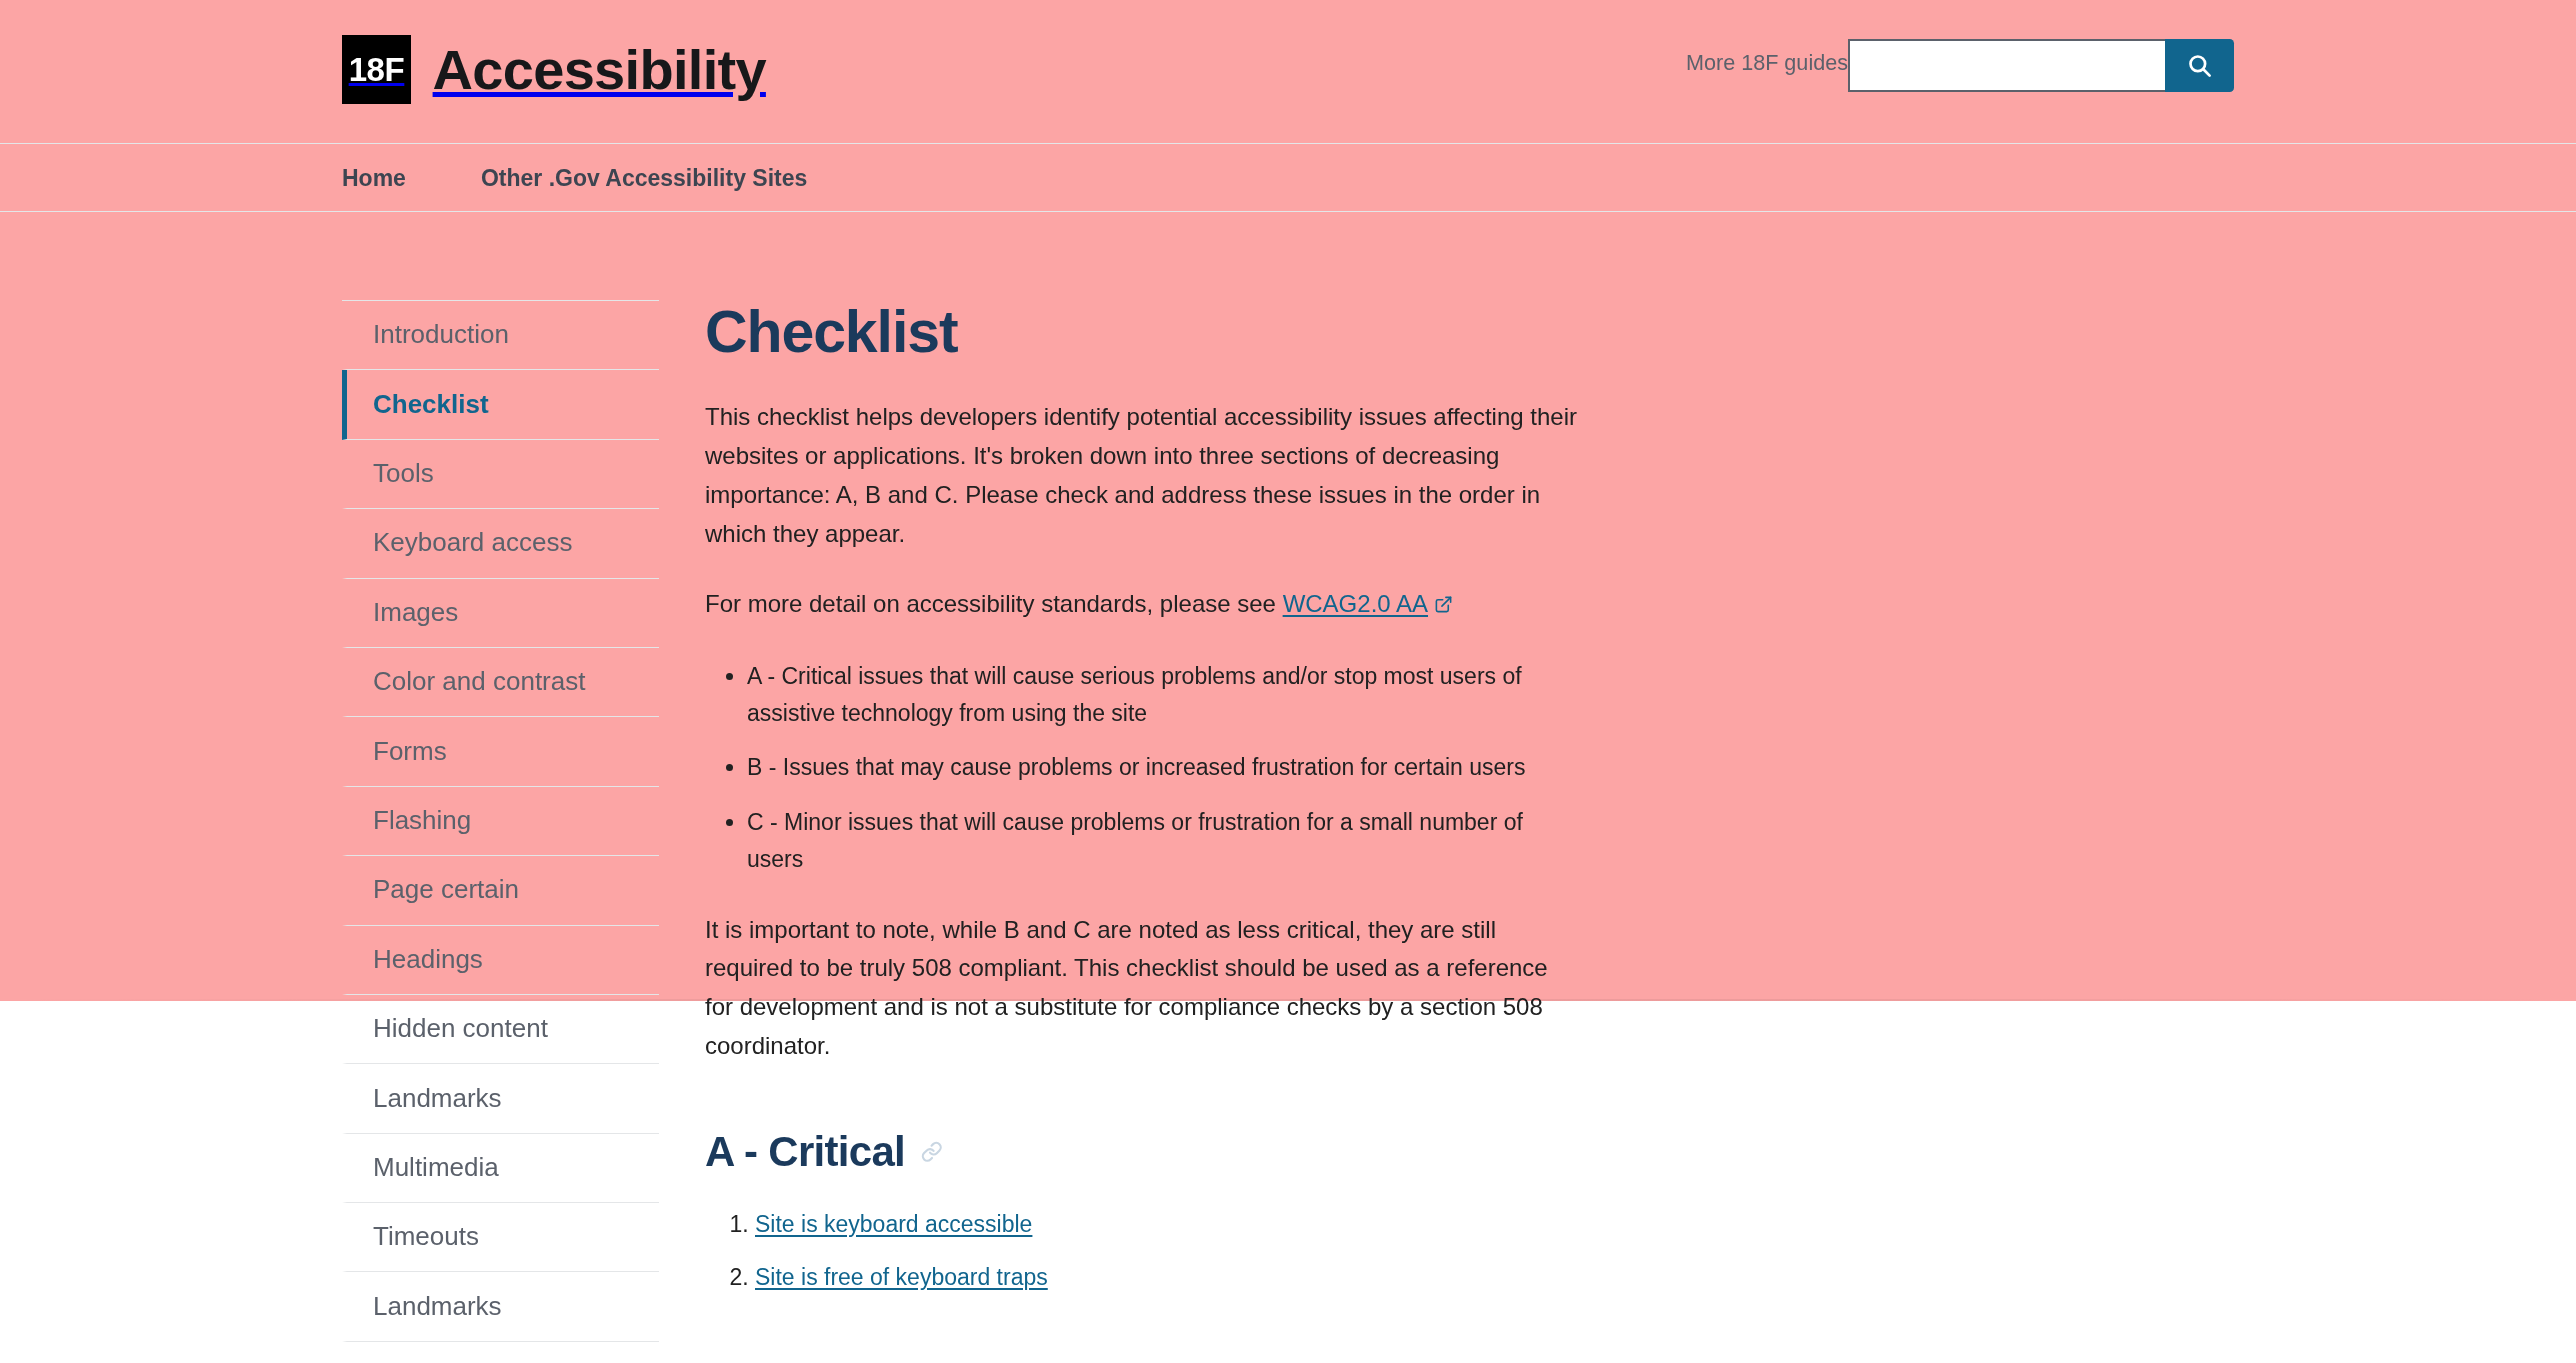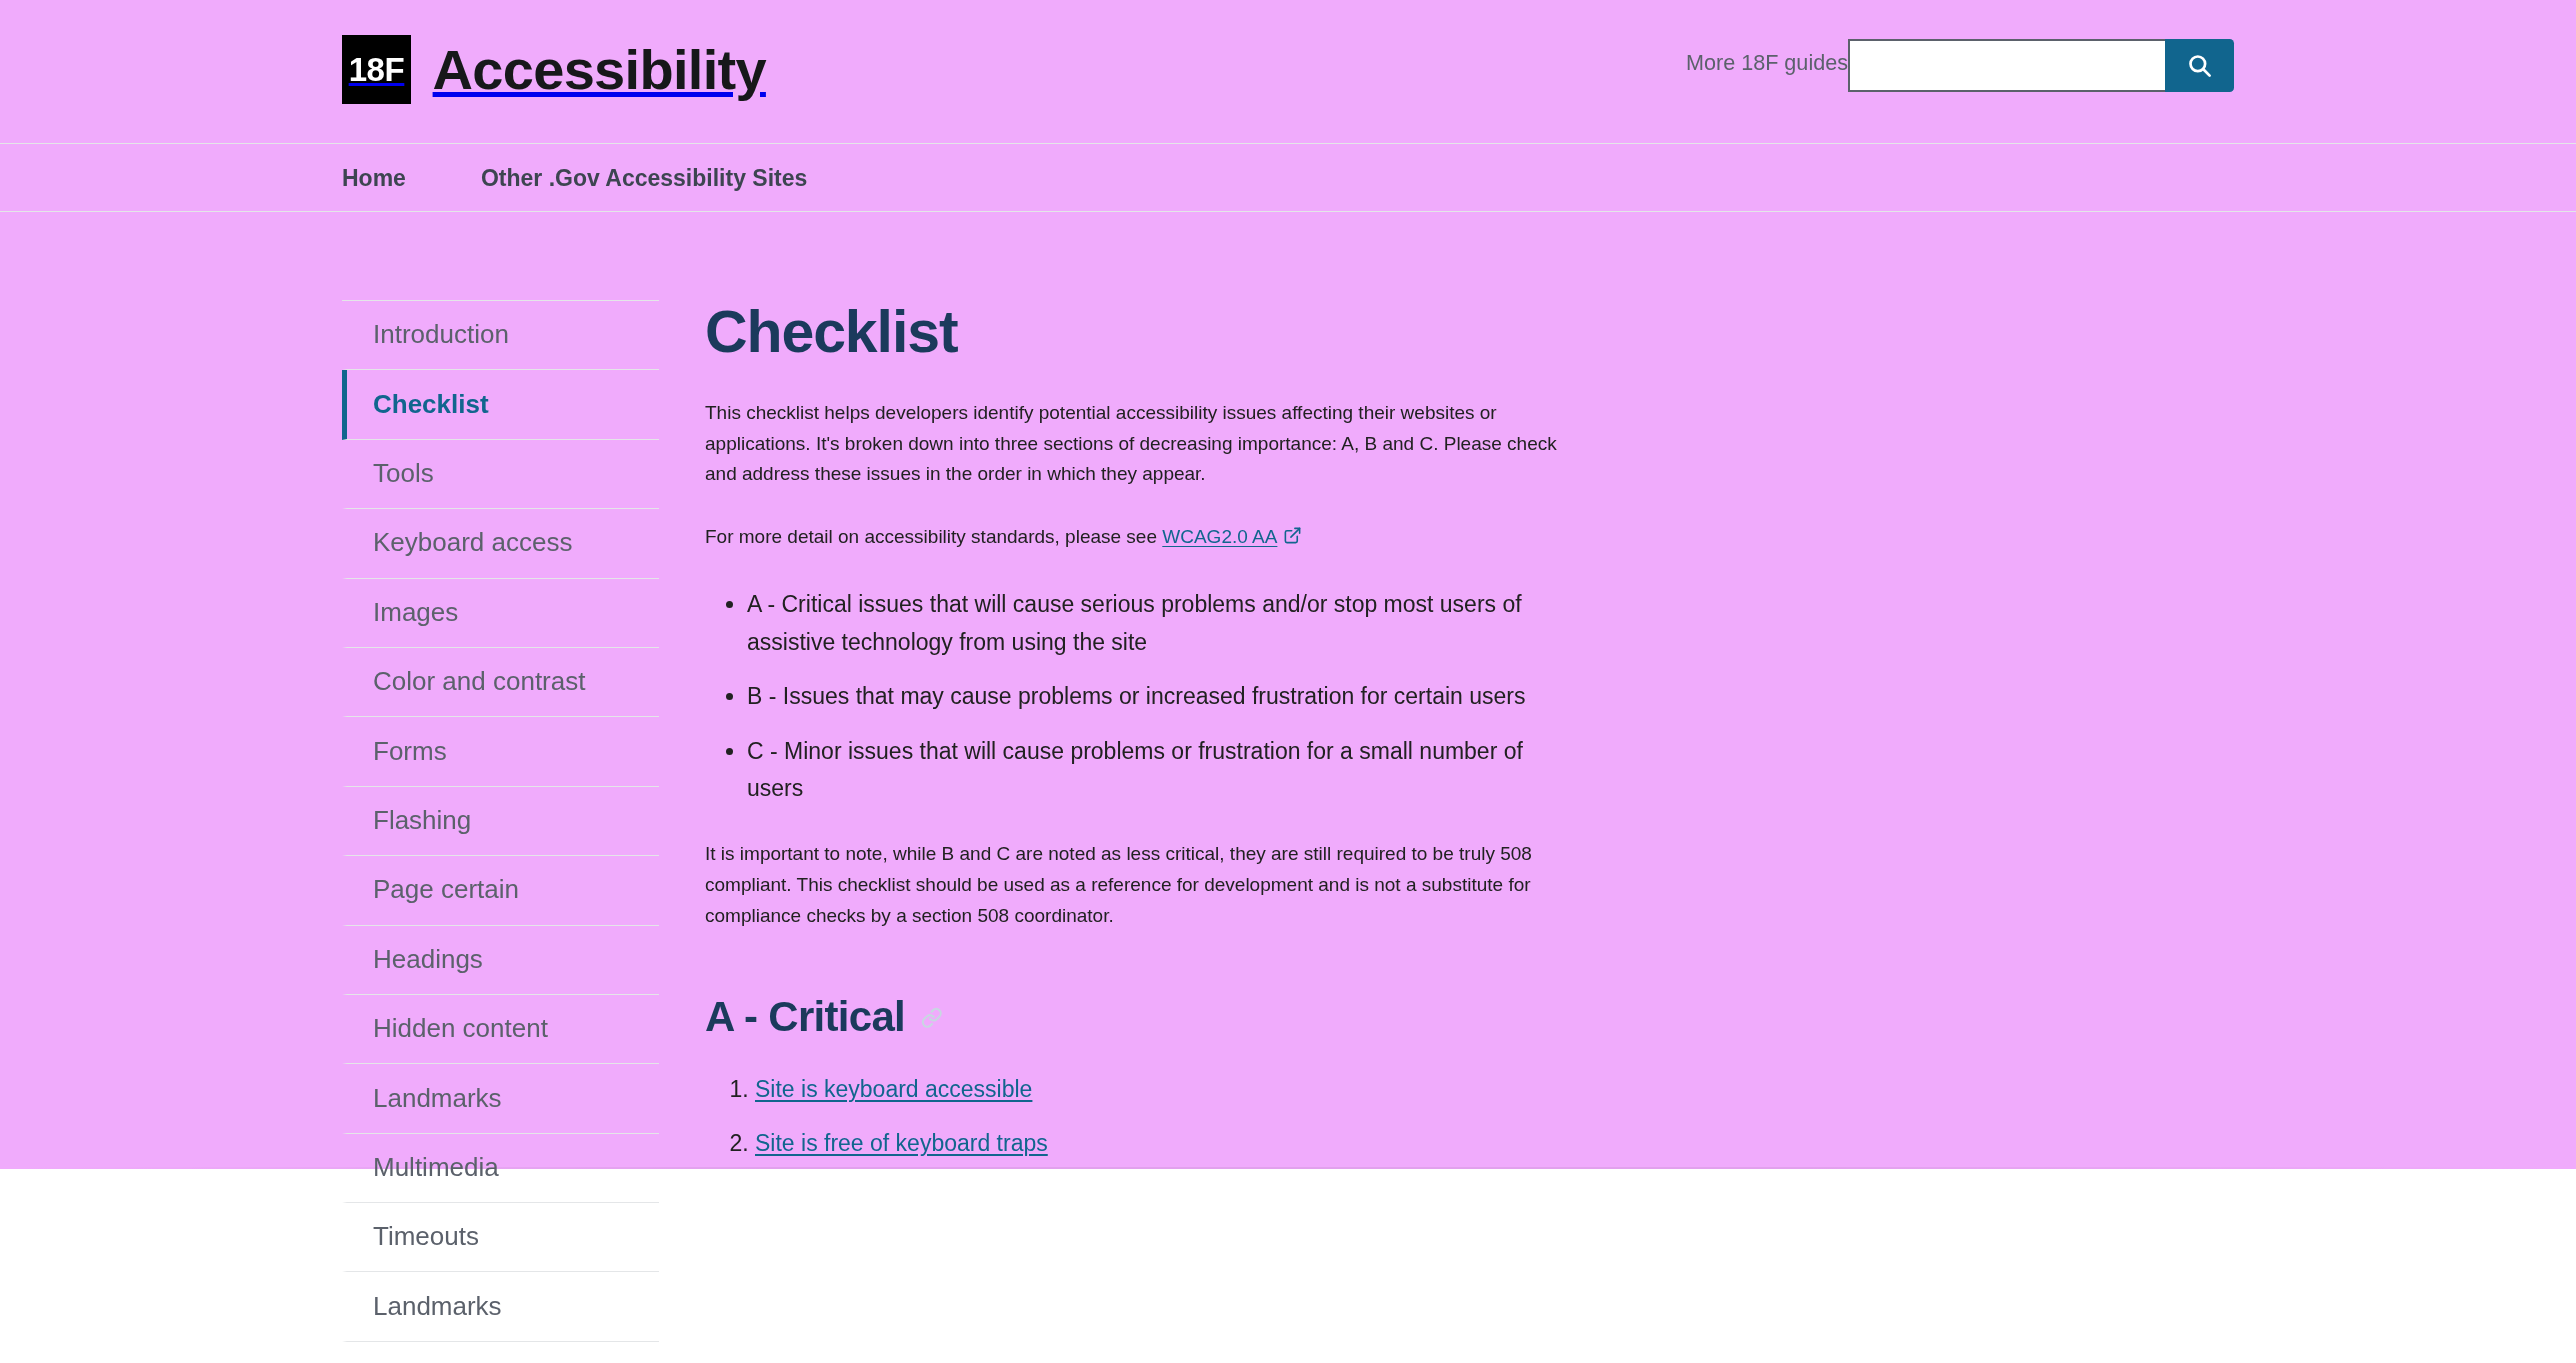--- a/index.html
+++ b/index.html
@@ -9,22 +9,22 @@
     height: 1364px;
     background: #ffffff;
     font-family: "Liberation Sans", sans-serif;
     overflow: hidden;
   }
 
   
   .page {
     position: relative;
     width: 2576px;
-    height: 1169px;
-    background: #f0abfc;
+    height: 1001px;
+    background: #fca5a5;
   }
 
   .container {
     width: 1984px;
     margin: 0 auto;
     padding: 0 46px;
   }
 
   
   .masthead {
@@ -167,21 +167,21 @@
   }
   .page-title {
     font-size: 59px;
     font-weight: 700;
     color: #1b3a5c;
     letter-spacing: -1.1px;
     line-height: 1.1;
     margin-bottom: 33px;
   }
   .prose p {
-    font-size: 19px;
+    font-size: 24px;
     line-height: 1.62;
     color: #212121;
     margin-bottom: 32px;
     margin-top: 22px;
   }
   .ext-link {
     color: #11658e;
     text-decoration: underline;
     text-underline-offset: 2.9px;
   }

